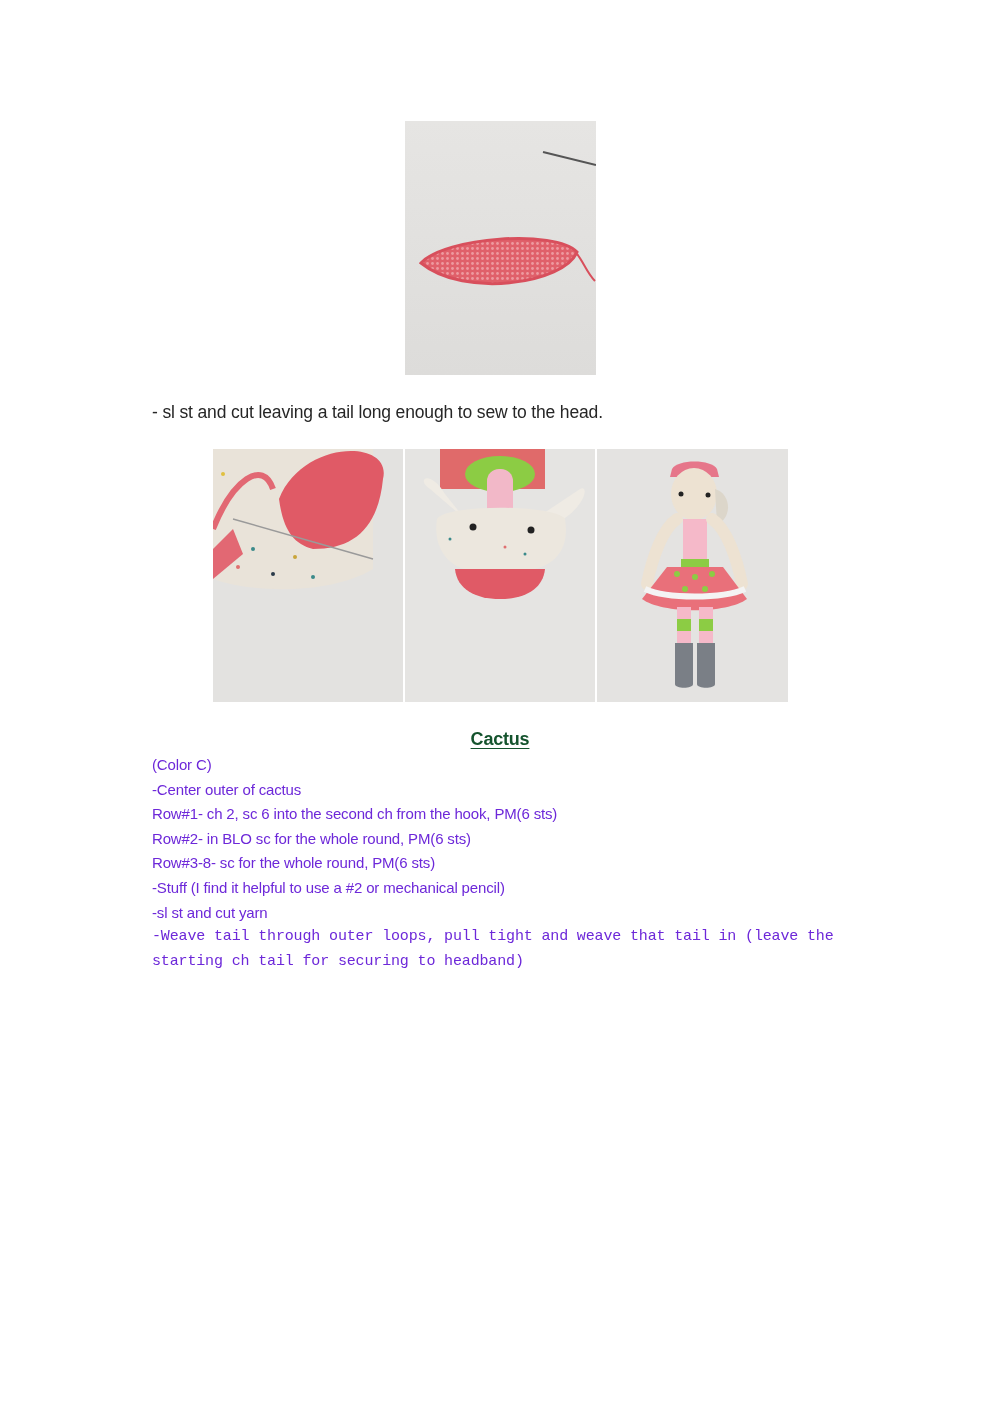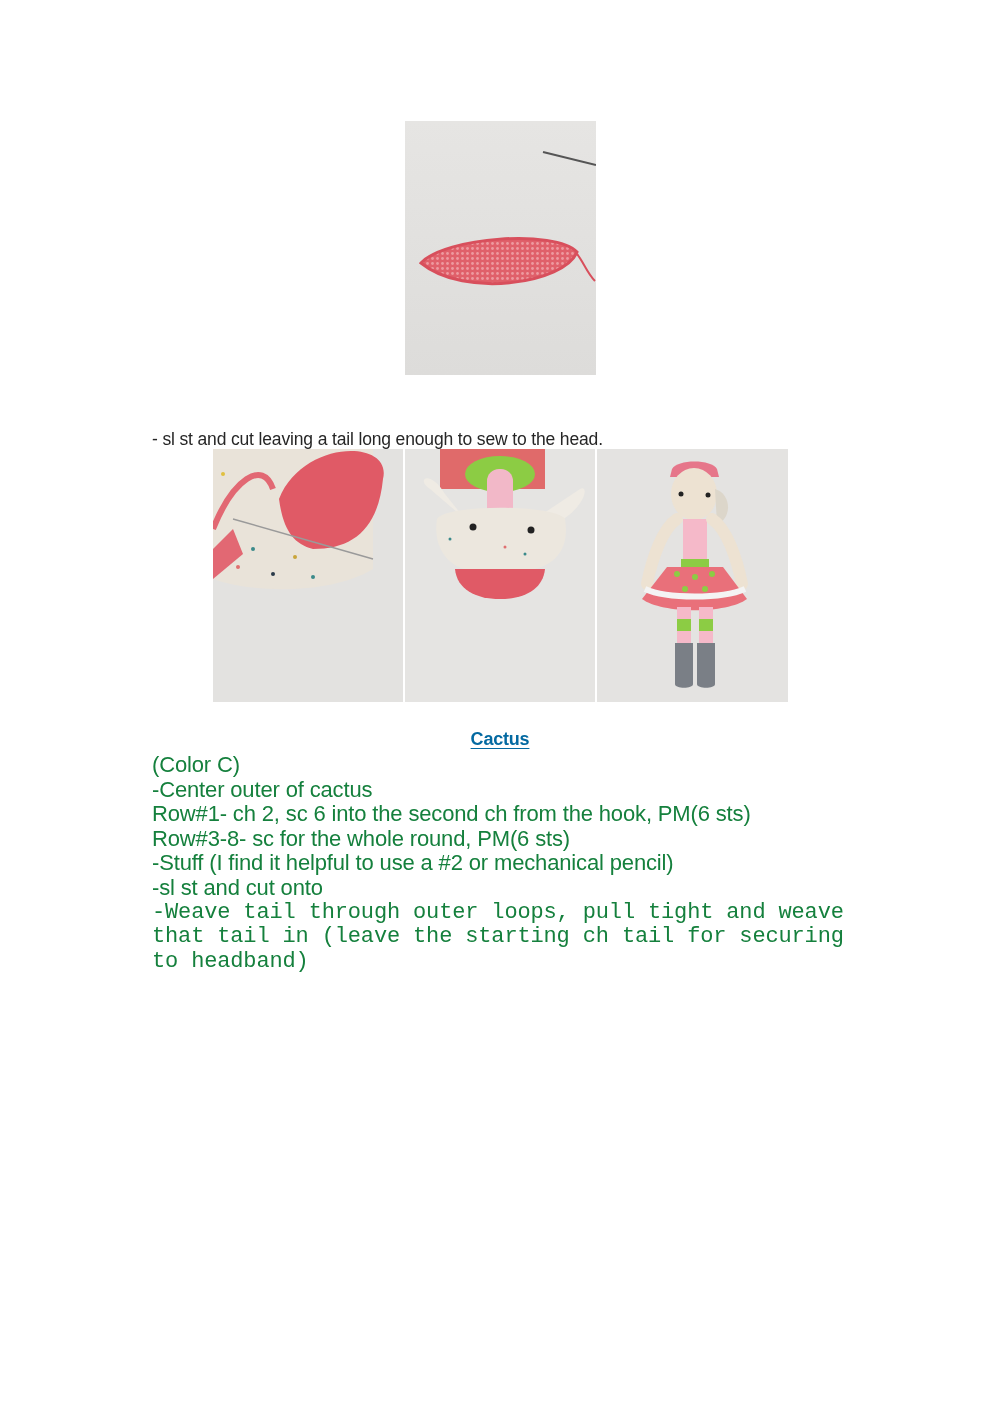--- a/index.html
+++ b/index.html
@@ -39,44 +39,43 @@
     #photo-row .c3 { left: 384px; width: 191px; }
 
     .text-line {
       position: absolute;
       left: 152px;
       font-size: 17.5px;
       line-height: 24.5px;
       white-space: nowrap;
       color: #262626;
       letter-spacing: -0.15px;
-      margin-top: 27px;
     }
     #caption-line { top: 400px; left: 152px; }
     .heading {
       position: absolute;
       top: 729px;
       left: 0;
       width: 1000px;
       text-align: center;
       font-size: 18px;
       font-weight: bold;
       text-decoration: underline;
       text-underline-offset: 3px;
-      color: #0369a1;
+      color: #14532d;
       letter-spacing: -0.2px;
     }
     .instructions {
       position: absolute;
       left: 152px;
       top: 753px;
       width: 720px;
-      font-size: 22px;
+      font-size: 15px;
       line-height: 24.6px;
-      color: #15803d;
+      color: #6d28d9;
       letter-spacing: -0.15px;
     }
     .instructions .ln { display: block; white-space: nowrap; }
     .instructions .ln.wrap { white-space: normal; width: 710px; font-family: Liberation Mono, monospace; }
   </style>
 </head>
 <body>
 
 <div class="page">
 
@@ -165,19 +164,20 @@
       </svg>
     </div>
   </div>
 
   <div class="heading">Cactus</div>
 
   <div class="instructions">
     <span class="ln">(Color C)</span>
     <span class="ln">-Center outer of cactus</span>
     <span class="ln">Row#1- ch 2, sc 6 into the second ch from the hook, PM(6 sts)</span>
+    <span class="ln">Row#2- in BLO sc for the whole round, PM(6 sts)</span>
     <span class="ln">Row#3-8- sc for the whole round, PM(6 sts)</span>
     <span class="ln">-Stuff (I find it helpful to use a #2 or mechanical pencil)</span>
-    <span class="ln">-sl st and cut onto</span>
+    <span class="ln">-sl st and cut yarn</span>
     <span class="ln wrap">-Weave tail through outer loops, pull tight and weave that tail in (leave the starting ch tail for securing to headband)</span>
   </div>
 
 </div>
 
 </body></html>

